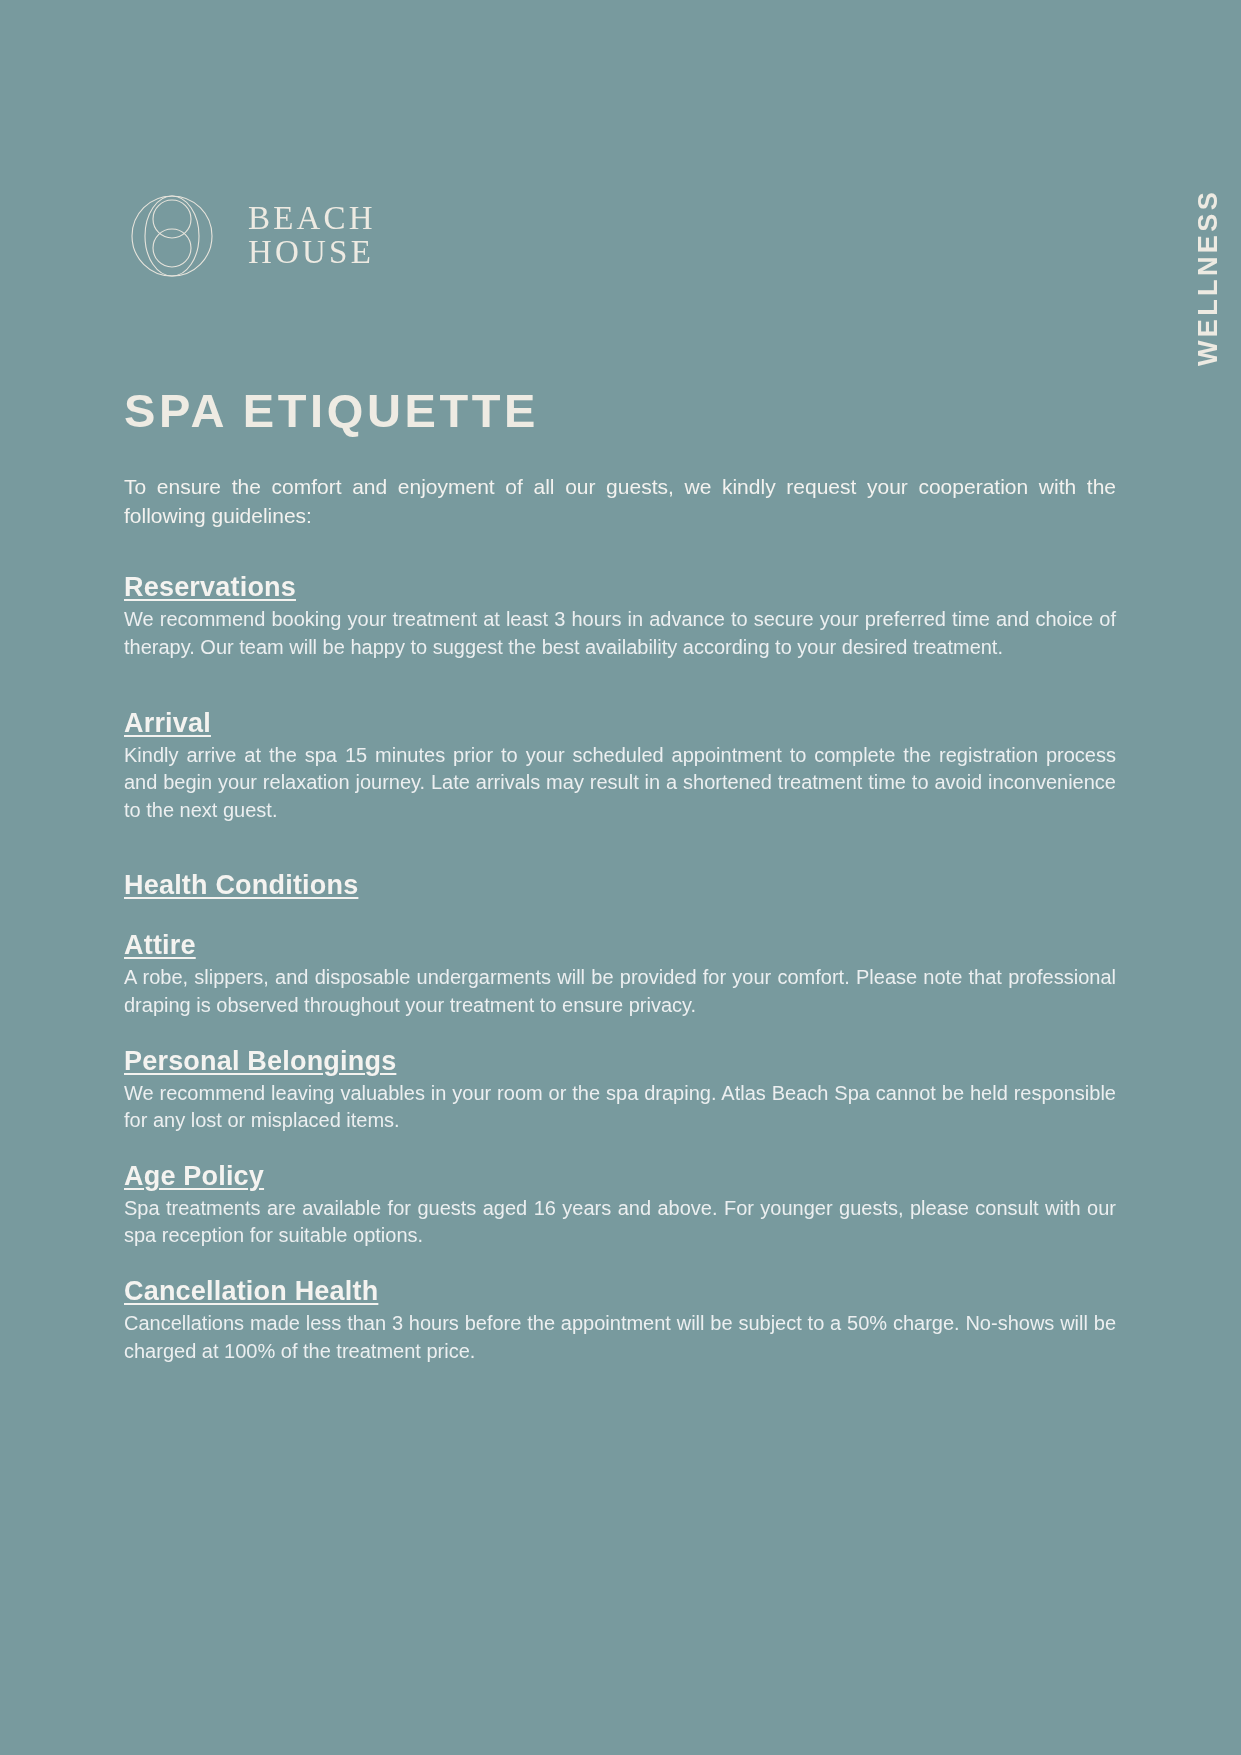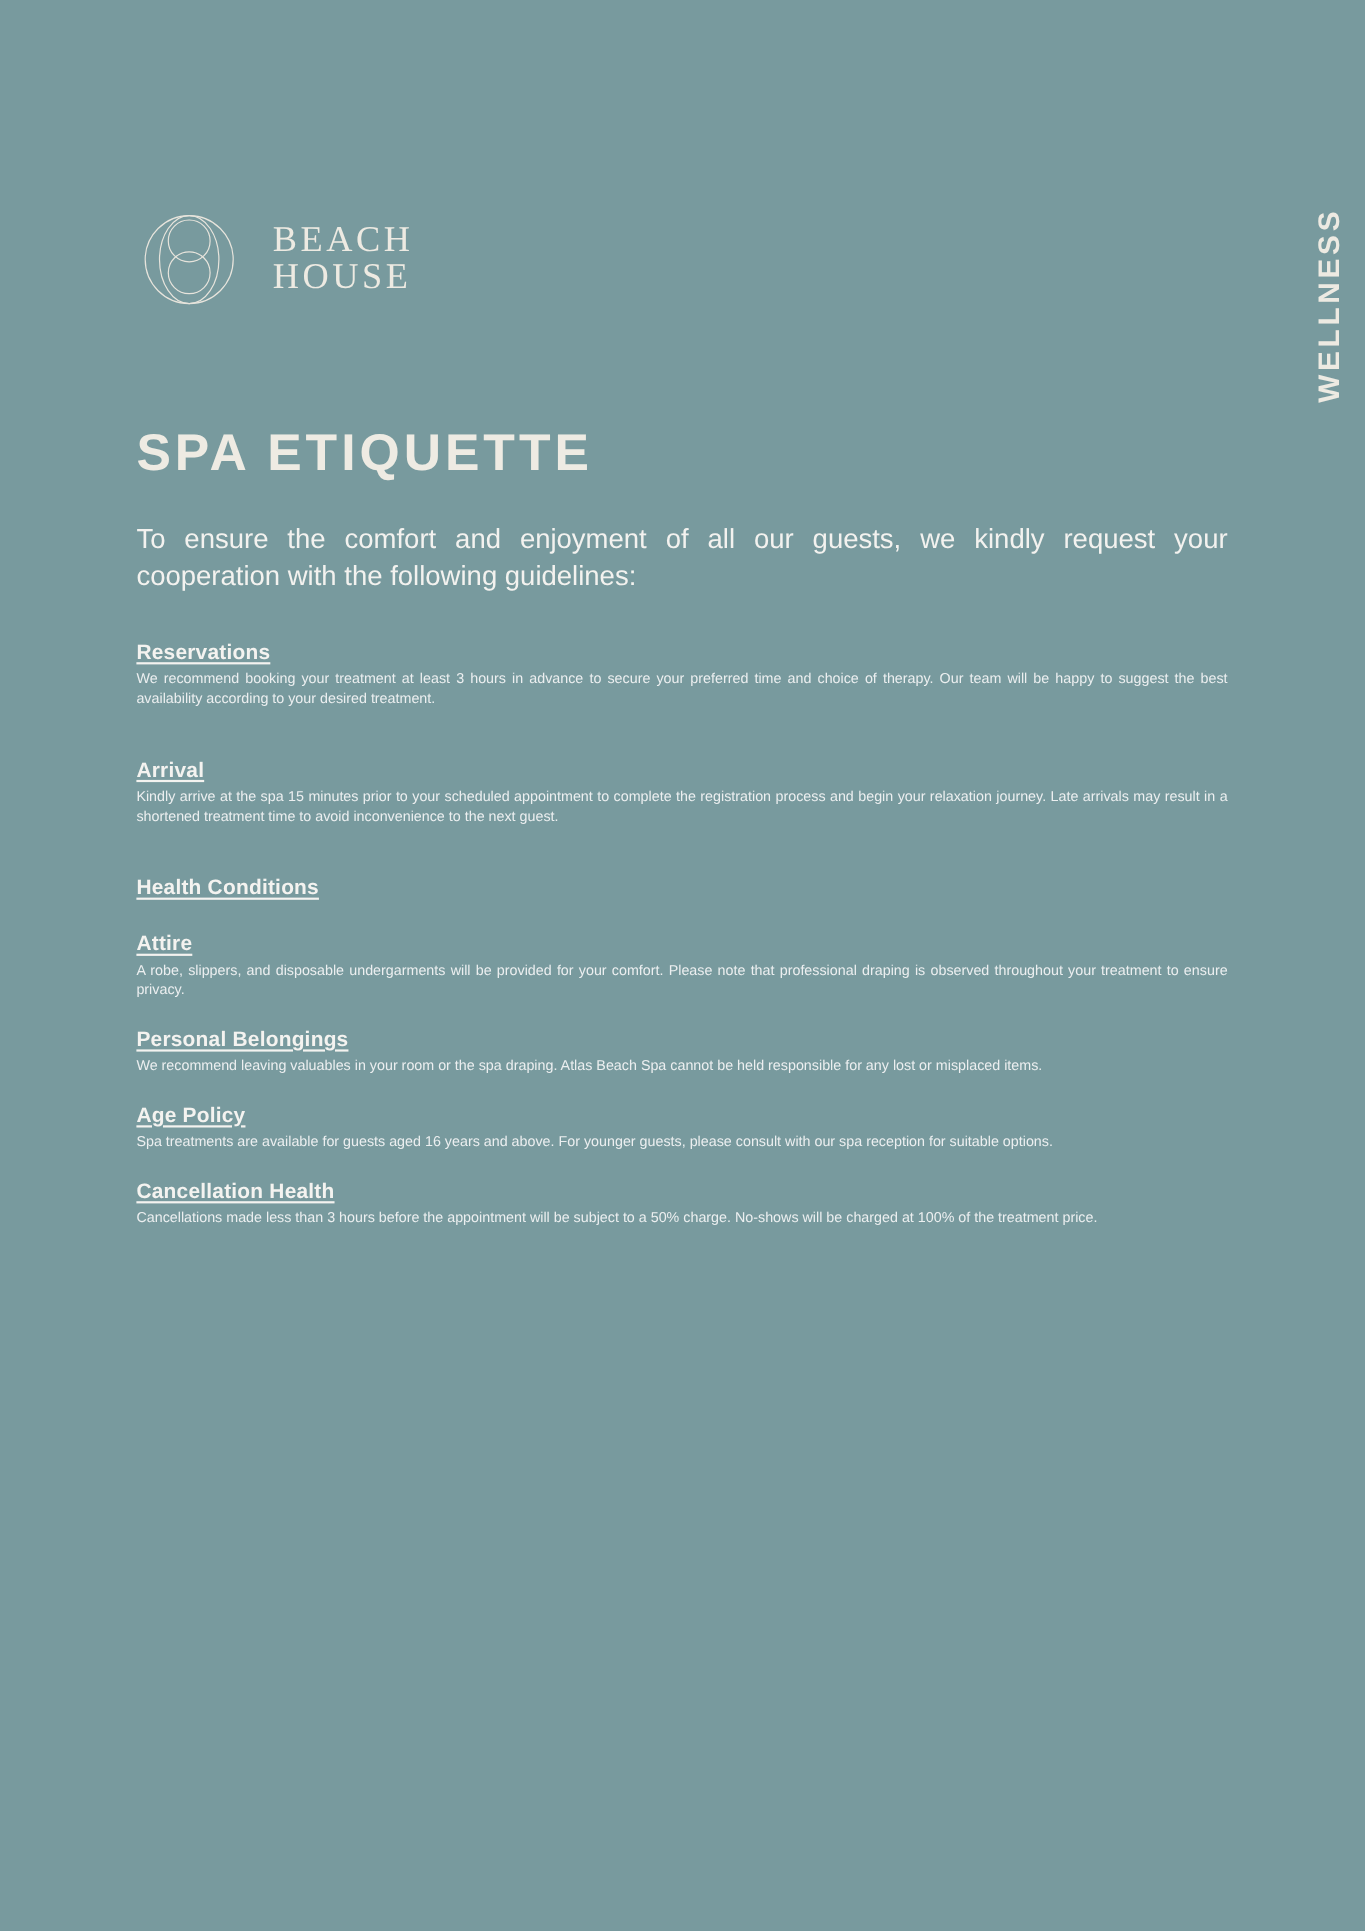--- a/index.html
+++ b/index.html
@@ -86,45 +86,45 @@
   .page-title {
     font-size: 47px;
     font-weight: bold;
     letter-spacing: 3.6px;
     color: #eeebe3;
     margin: 0 0 38px 0;
     line-height: 1.05;
   }
 
   .intro {
-    font-size: 25px;
+    font-size: 21px;
     line-height: 1.36;
     color: #f3f2ef;
     text-align: justify;
     margin: 0 0 42px 0;
     font-weight: 400;
   }
 
   .section { margin: 0 0 26px 0; }
   .section.gap-lg { margin-bottom: 46px; }
 
   .section-heading {
-    font-size: 19px;
+    font-size: 27px;
     font-weight: bold;
     color: #f4f3f0;
     text-decoration: underline;
     text-underline-offset: 3px;
     text-decoration-thickness: 1.6px;
     margin: 0 0 3px 0;
     letter-spacing: 0.2px;
     display: inline-block;
   }
 
   .section-body {
-    font-size: 13px;
+    font-size: 20px;
     line-height: 1.38;
     color: #eceff0;
     text-align: justify;
     margin: 0;
     font-weight: 400;
   }
 </style>
 </head>
 <body>
 

